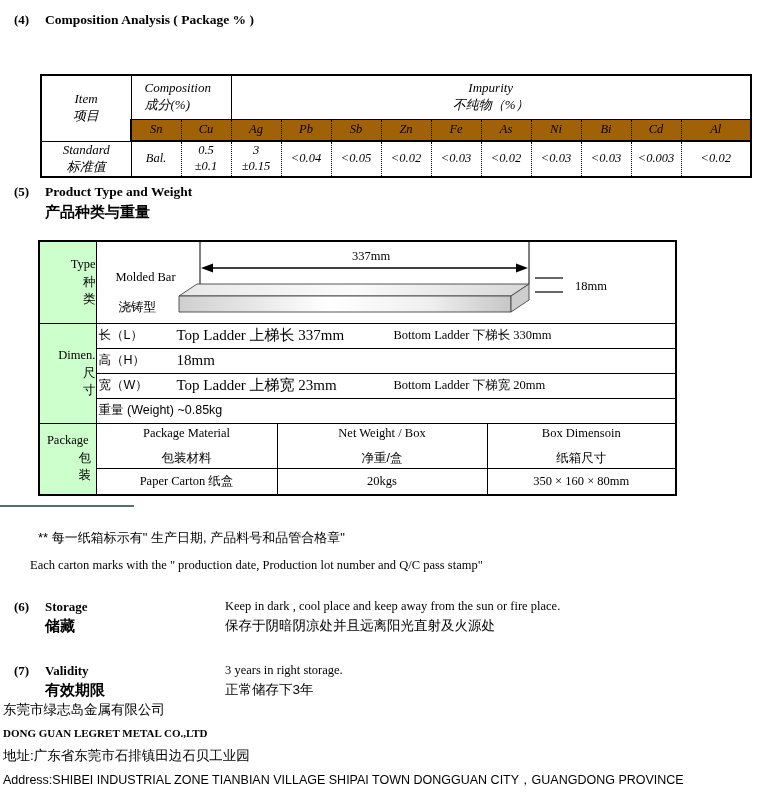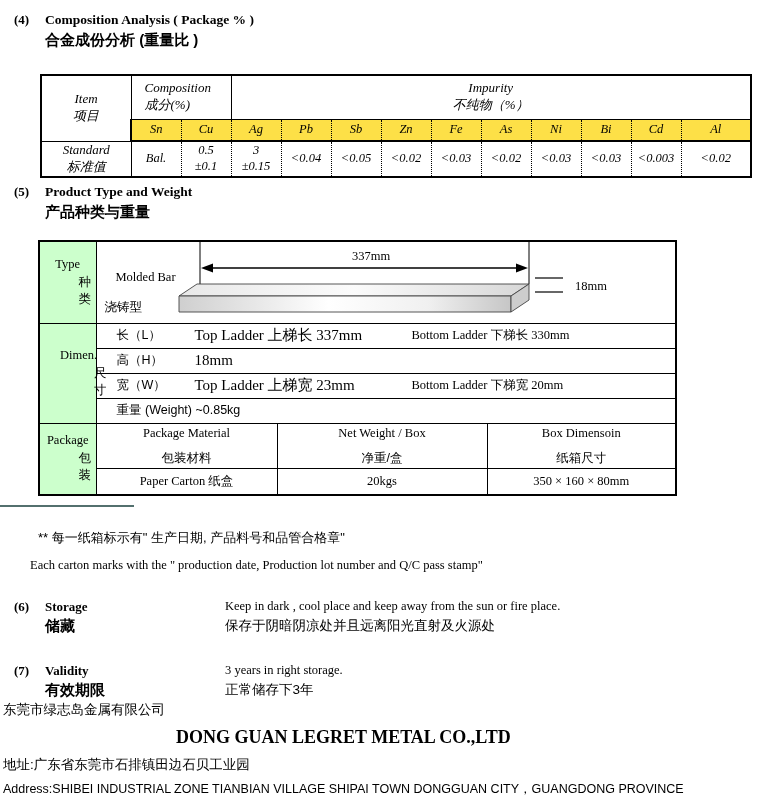--- a/index.html
+++ b/index.html
@@ -15,42 +15,42 @@
   .sec-en { font-weight:bold; font-size:13.5px; }
   .sec-zh { font-weight:bold; font-size:15px; margin-top:3px; font-family:"Liberation Sans","DejaVu Sans",sans-serif; }
   
   #t1 { position:absolute; left:40px; top:74px; width:710px;
         border-collapse:collapse; table-layout:fixed; border:2px solid #000;
         font-style:italic; }
   #t1 td { border:1px solid #000; text-align:center; vertical-align:middle; font-size:13px; }
   #t1 .hdr-row td { height:44px; }
   #t1 td.item-cell .zh, #t1 td.hd .zh { font-size:13px; }
   #t1 td.comp-cell { text-align:left; padding-left:13px; }
-  #t1 .sym-row td { height:22px; background:#fde047; font-size:12.5px;
+  #t1 .sym-row td { height:22px; background:#a16207; font-size:12.5px;
         border-left:1px dotted #000; border-right:1px dotted #000;
         border-top:1px solid #000; border-bottom:2px solid #000; }
   #t1 .sym-row td:first-child { border-left:2px solid #000; }
   #t1 .val-row td { height:36px; font-size:12.5px;
         border-left:1px dotted #000; border-right:1px dotted #000; }
   #t1 .val-row td.rowlabel { border-left:2px solid #000; border-right:1px solid #000; font-size:13px; }
   #t1 .val-row .sub:empty { display:none; }
   #t1 .main, #t1 .sub { line-height:1.25; }
   
   #t2 { position:absolute; left:38px; top:240px; width:637px;
         border-collapse:collapse; table-layout:fixed; border:2px solid #000;
         font-size:12.5px; }
   #t2 td { border:1px solid #000; vertical-align:middle; }
-  #t2 td.green { background:#ccffcc; text-align:center; }
+  #t2 td.green { background:#ccffcc; text-align:right; }
   #t2 td.green .zh { font-family:"Liberation Sans","DejaVu Sans",sans-serif; font-size:12.5px; margin-top:2px;margin-left:34px; }
   #t2 .type-row td { height:82px; }
   #t2 td.type-content { position:relative; padding:0; }
   .type-text-en { position:absolute; left:19px; top:28px; font-size:12.5px; }
-  .type-text-zh { position:absolute; left:8px; top:57px; font-size:12.5px;
+  .type-text-zh { position:absolute; left:22px; top:57px; font-size:12.5px;
                   font-family:"Liberation Sans","DejaVu Sans",sans-serif; }
-  #t2 .dim-row td { height:25px; border-bottom:1px dotted #000; padding-left:20px; }
+  #t2 .dim-row td { height:25px; border-bottom:1px dotted #000; padding-left:2px; }
   #t2 .dim-row td.green, #t2 .dim-last td { border-bottom:1px solid #000; }
   .dim-flex { display:flex; align-items:center; }
   .dim-label { flex:0 0 78px; font-family:"Liberation Sans","DejaVu Sans",sans-serif; font-size:12.5px; }
   .dim-v1 { flex:0 0 217px; font-size:15px; }
   .dim-v2 { font-size:12.5px; }
   #t2 .pkg-hdr td { height:45px; text-align:center; }
   #t2 .pkg-hdr .en { margin-top:2px; }
   #t2 .pkg-hdr .zh { margin-top:9px; font-family:"Liberation Sans","DejaVu Sans",sans-serif;text-align:center; }
   #t2 .pkg-val td { height:27px; text-align:center; }
   
@@ -63,36 +63,35 @@
   .sv-labels { flex:0 0 180px; }
   .sv-label-en { font-weight:bold; font-size:13px; }
   .sv-label-zh { font-weight:bold; font-size:15px; margin-top:2px;
                  font-family:"Liberation Sans","DejaVu Sans",sans-serif; }
   .sv-text-en { font-size:12.5px; }
   .sv-text-zh { font-size:13.5px; margin-top:3px;
                 font-family:"Liberation Sans","DejaVu Sans",sans-serif; }
   
   #footer { position:absolute; left:3px; top:701px; }
   .f-zh1 { font-size:13.5px; font-family:"Liberation Sans","DejaVu Sans",sans-serif; }
-  .f-en1 { font-size:18px; font-weight:bold; margin-top:8px;text-align:center; }
+  .f-en1 { font-size:11px; font-weight:bold; margin-top:8px; }
   .f-zh2 { font-size:13.5px; margin-top:8px; font-family:"Liberation Sans","DejaVu Sans",sans-serif; }
   .f-en2 { font-size:12.5px; margin-top:7px; font-family:"Liberation Sans","DejaVu Sans",sans-serif; }
   
   .artifact { position:absolute; left:0; top:505px; width:134px; height:2px; background:#53706e; }
 </style>
 </head>
 <body>
 
 <div id="page">
 
   <div class="sec" style="left:14px; top:12px;">
     <div class="sec-num">(4)</div>
     <div>
       <div class="sec-en">Composition Analysis  ( Package % )</div>
-      <div class="sec-zh">合金成份分析 (重量比 )</div>
     </div>
   </div>
 
   <table id="t1">
     <colgroup>
       <col style="width:90px">
         <col style="width:50px">
         <col style="width:50px">
         <col style="width:50px">
       <col style="width:50px">

